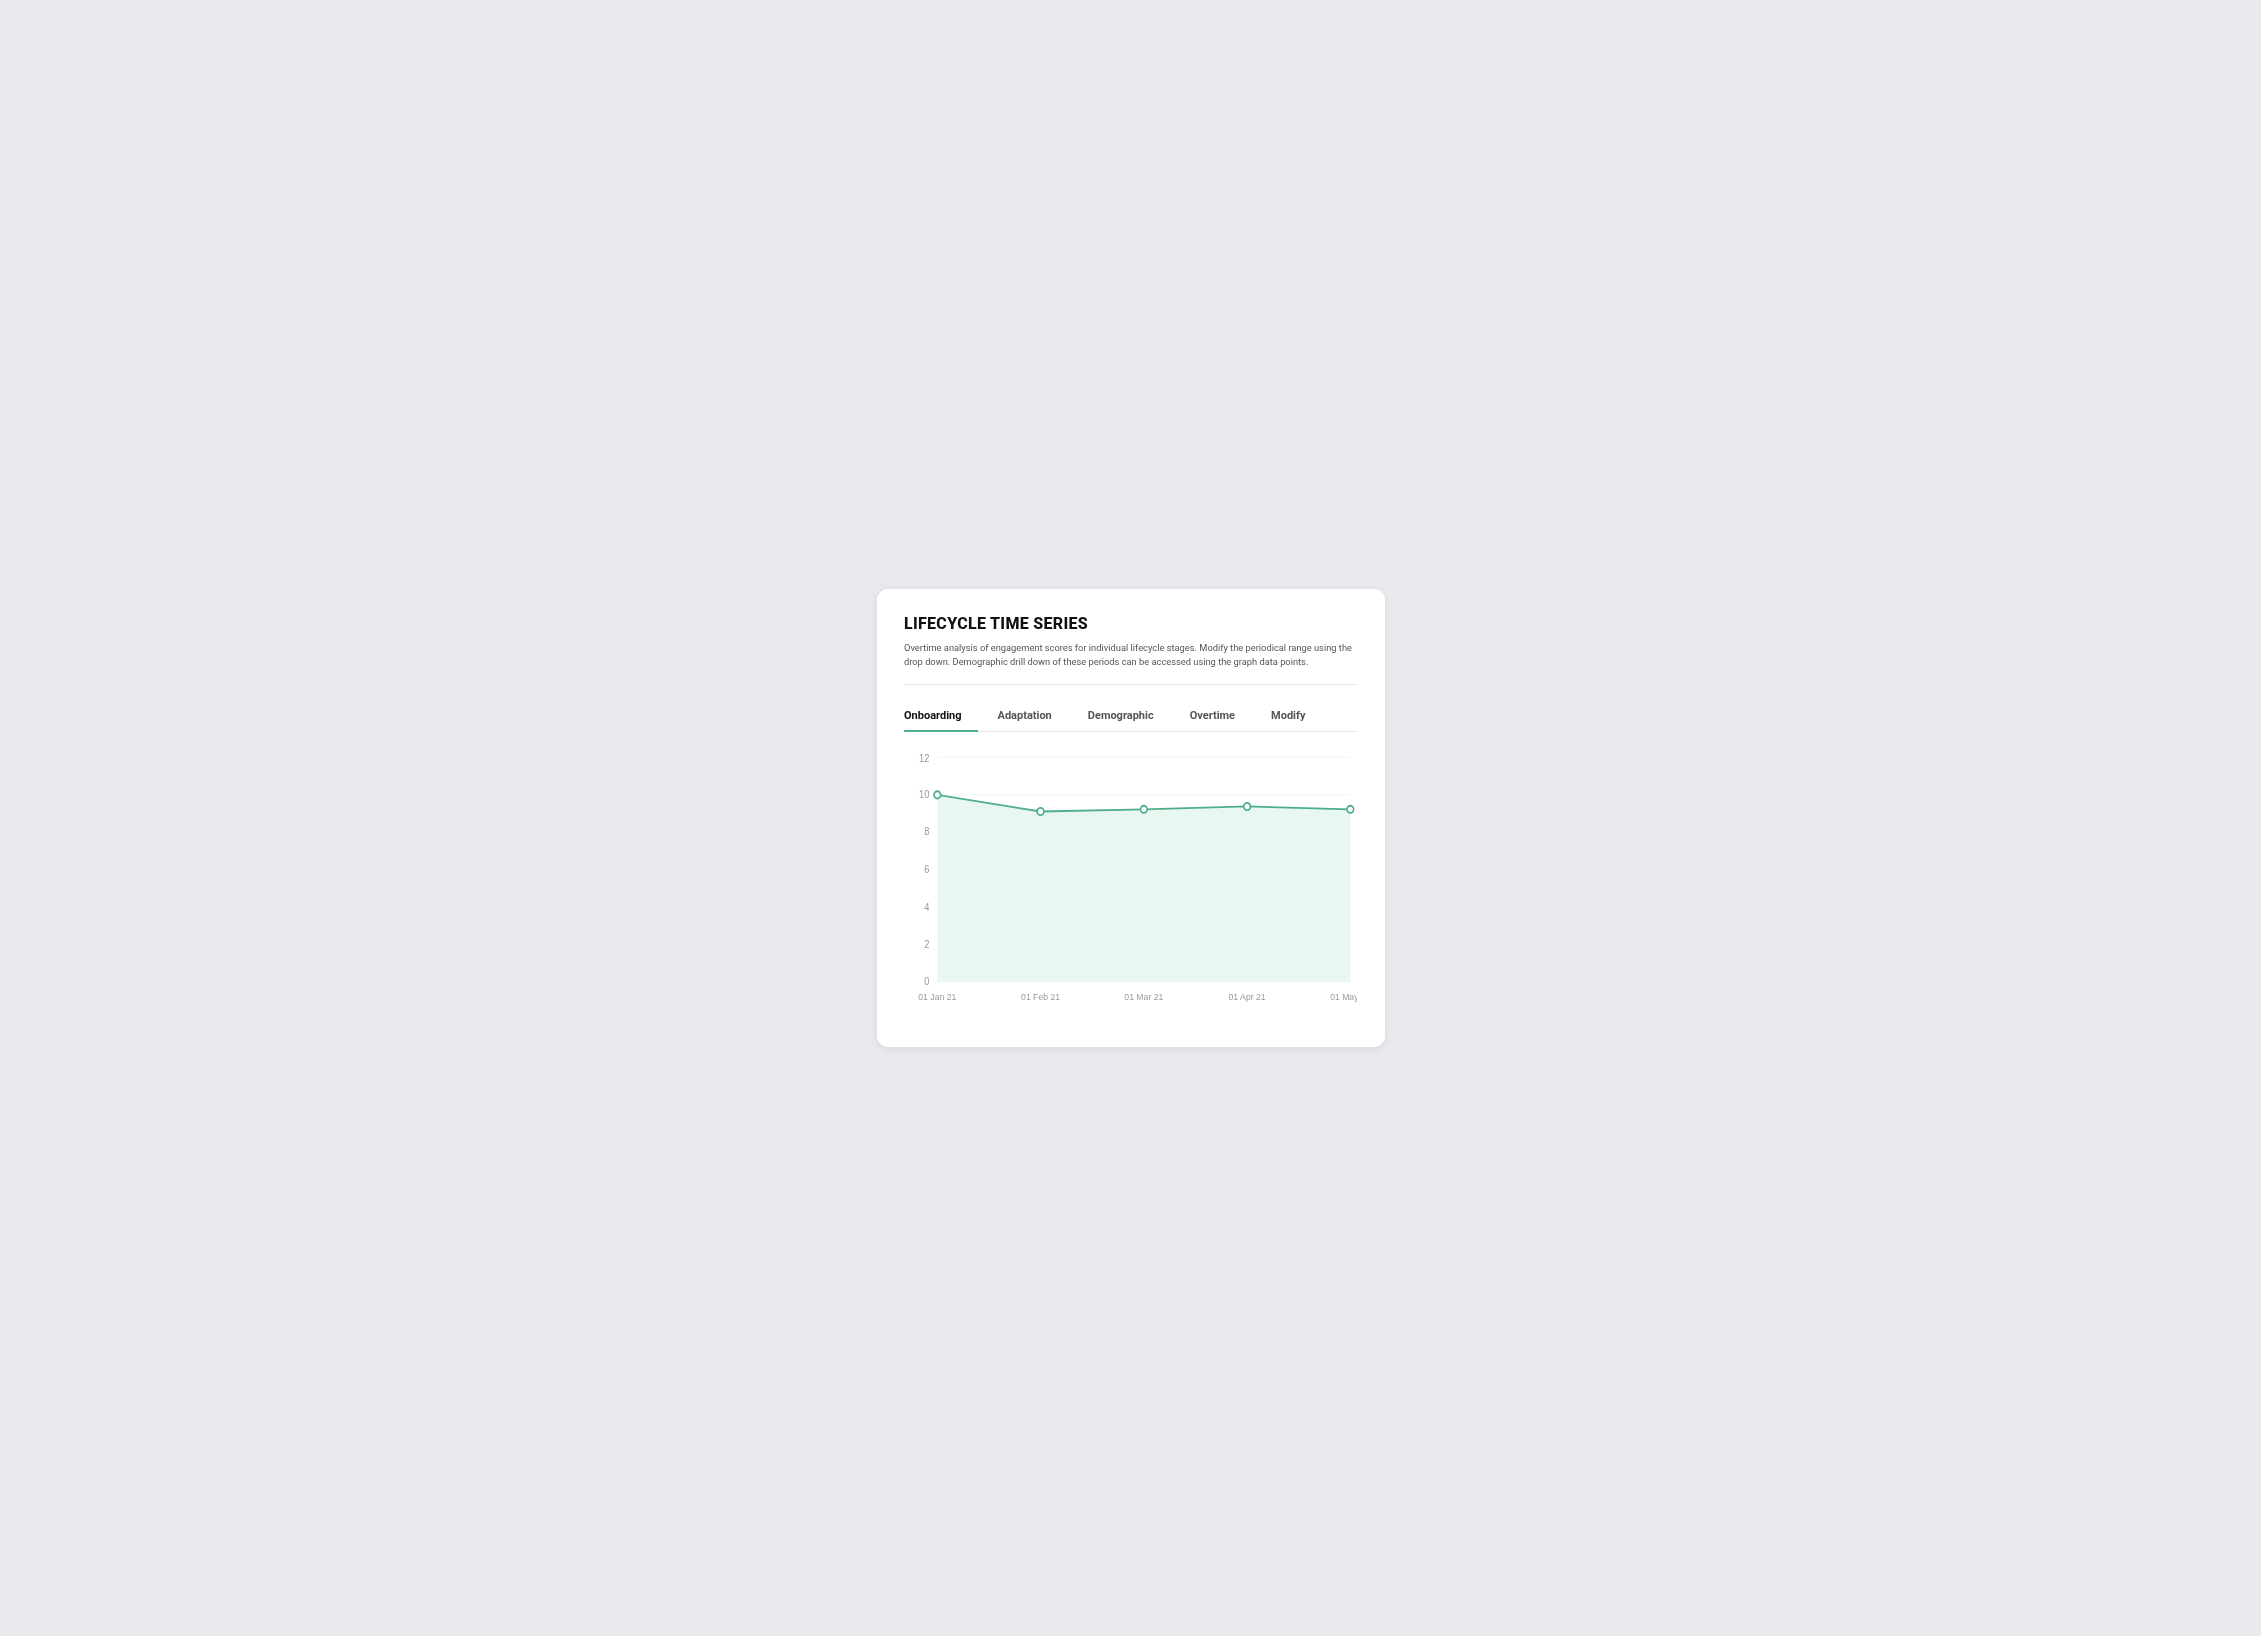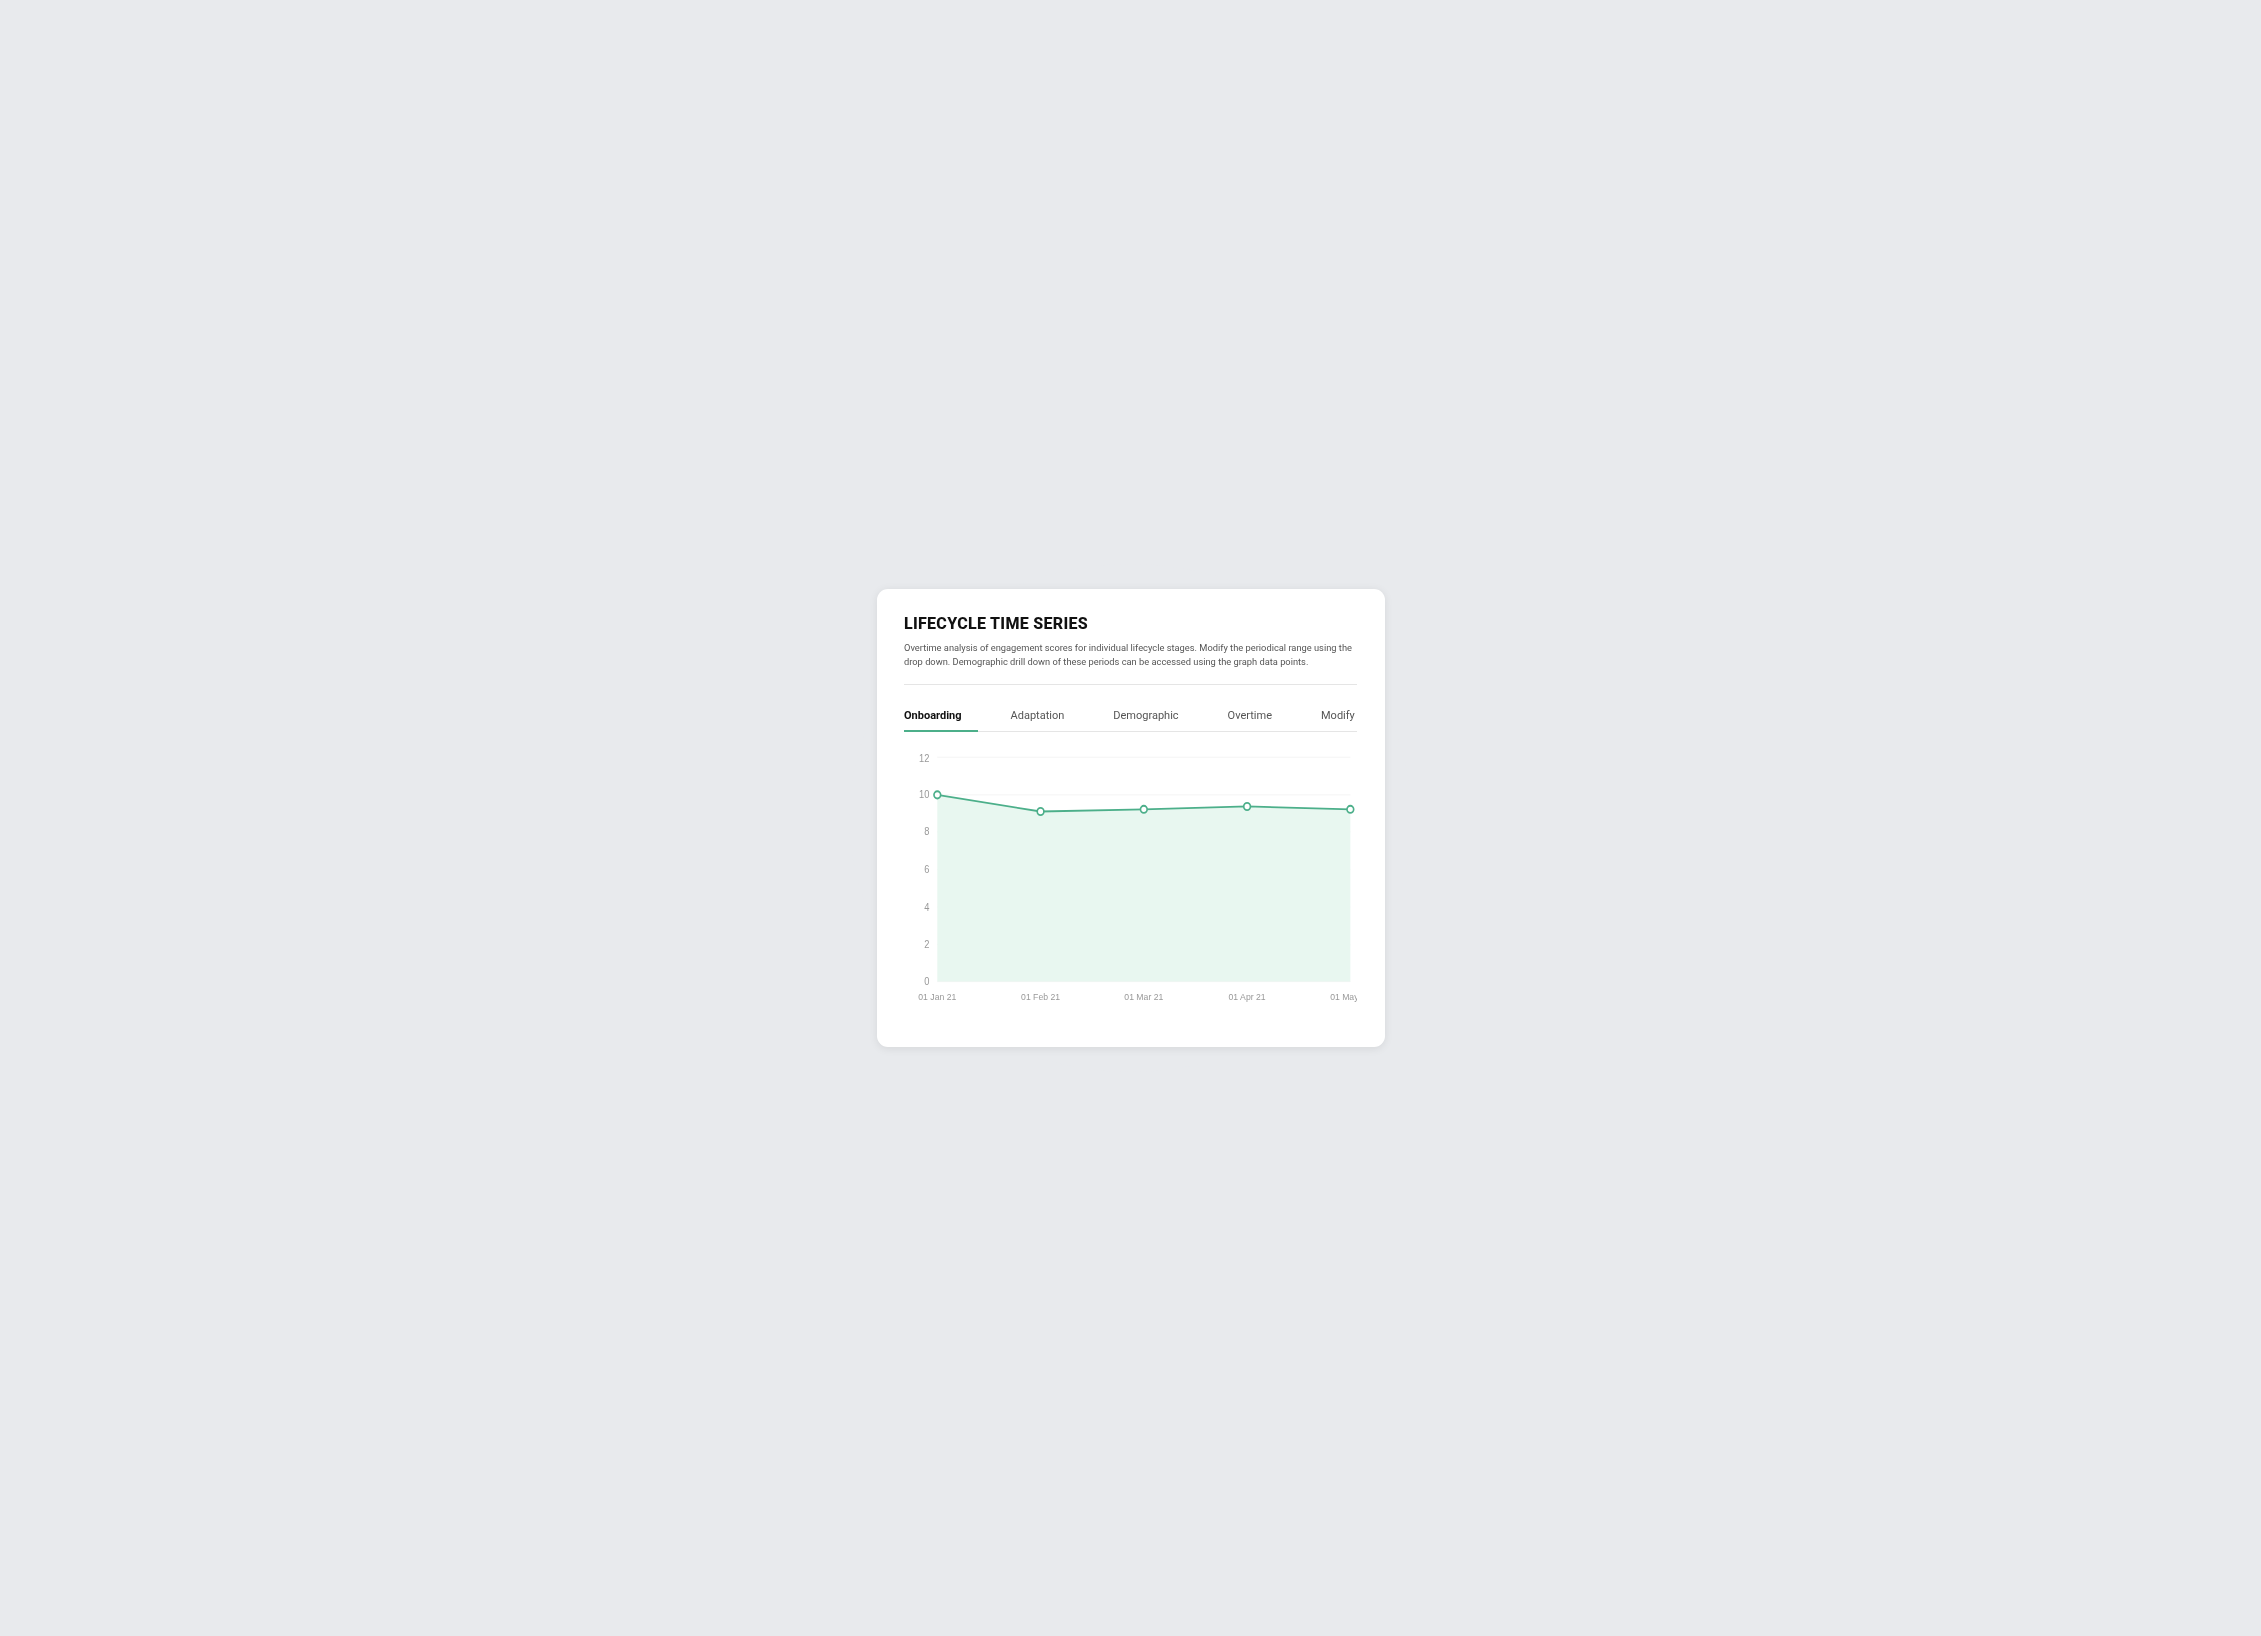--- a/index.html
+++ b/index.html
@@ -45,28 +45,28 @@
       color: #555555;
       line-height: 1.55;
       margin-bottom: 16.5px;
       border-bottom: 0.7px solid #e5e5e5;
       padding-bottom: 13.7px;
       margin-top: 7px;
     }
 
     .tabs {
       display: flex;
-      gap: 16px;
+      gap: 3px;
       margin-bottom: 16px;
       border-bottom: 0.7px solid #e5e5e5;
     }
 
     .tab {
       font-size: 11px;
-      font-weight: 400;
+      font-weight: 700;
       color: #555555;
       padding: 6.9px 16.5px 8.2px 0;
       margin-right: 16.5px;
       cursor: pointer;
       border-bottom: 2.1px solid transparent;
       position: relative;
       top: 0.7px;
     }
 
     .tab.active {

